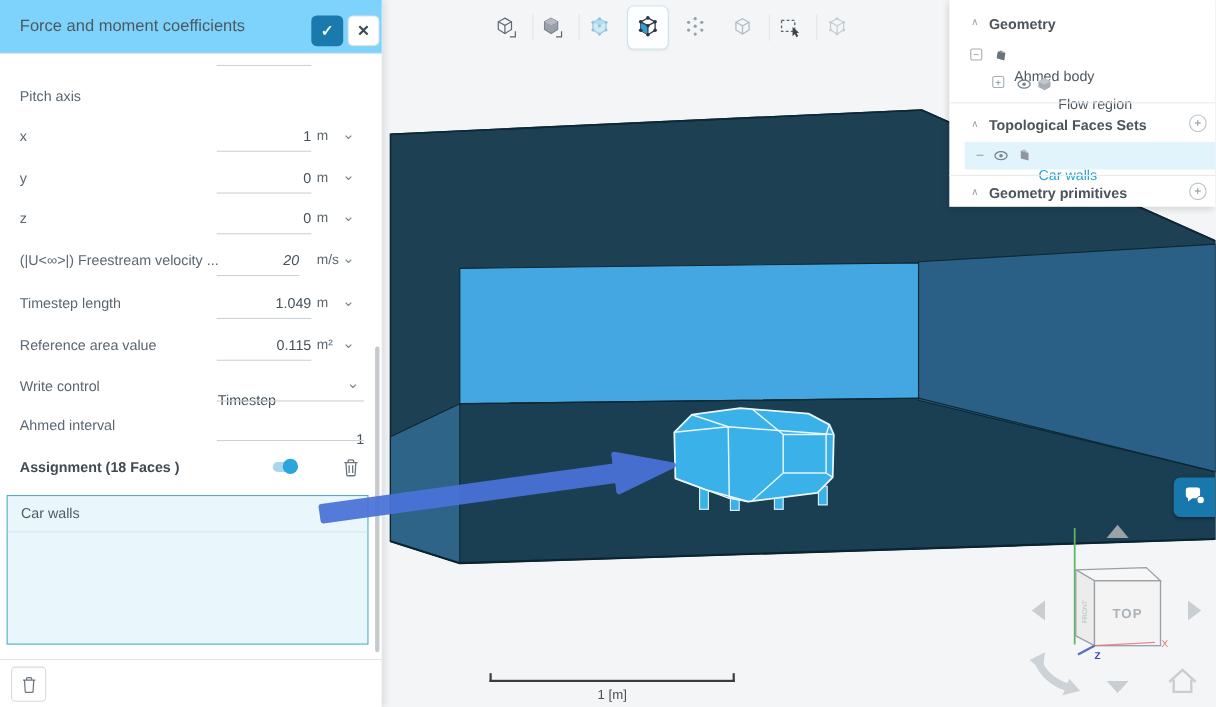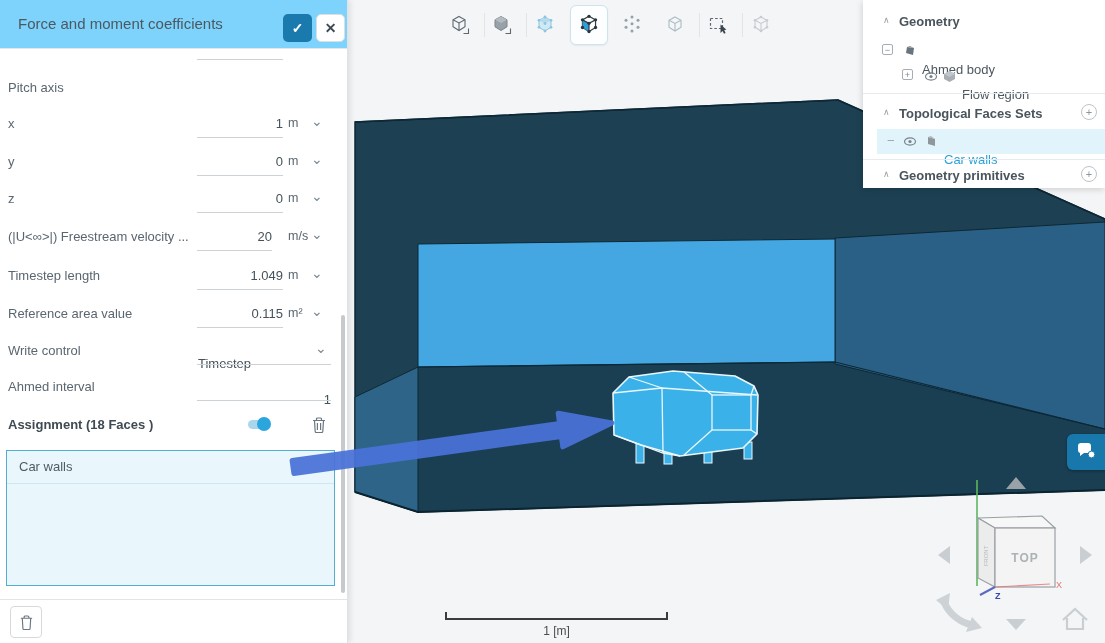--- a/index.html
+++ b/index.html
@@ -10,26 +10,26 @@
   
   #left-panel{position:absolute;left:0;top:0;width:347px;height:643px;background:#fff;
     border-right:1px solid #dfe3e5;box-shadow:2px 0 6px rgba(0,0,0,.10);z-index:30;}
   #lp-header{position:absolute;left:0;top:0;right:0;height:48px;background:#7dd3fc;border-bottom:1px solid #e4e7e9;z-index:5;}
   #lp-title{position:absolute;left:18px;top:15px;font-size:15px;color:#4c5860;}
   .hbtn{position:absolute;top:14px;width:29px;height:28px;border-radius:5px;display:flex;align-items:center;justify-content:center;font-size:14px;cursor:pointer;box-sizing:border-box;}
   #btn-apply{left:283px;background:#1a7aad;color:#fff;font-weight:bold;}
   #btn-close{left:316px;background:#fff;border:1px solid #dcdfe1;color:#3c4852;font-weight:bold;}
   #lp-body{position:absolute;left:0;top:48px;right:0;height:551px;overflow:hidden;}
   .frow{position:absolute;left:0;right:0;height:0;}
-  .flabel{position:absolute;left:8px;top:-8px;font-size:13px;color:#5a6670;white-space:nowrap;}
+  .flabel{position:absolute;left:18px;top:-8px;font-size:13px;color:#5a6670;white-space:nowrap;}
   .fvalue{position:absolute;left:197px;width:86px;top:-8px;text-align:right;font-size:13px;color:#45525a;}
   .fline{position:absolute;left:197px;width:86px;top:13px;border-bottom:1px solid #ccd2d6;}
   .funit{position:absolute;left:288px;top:-8px;font-size:12.5px;color:#5a6670;}
   .fchev{position:absolute;left:311px;top:-11px;font-size:14px;color:#7d8a93;}
-  .short .fvalue{width:75px;left:197px;}
+  .short .fvalue{width:75px;left:197px;font-style:italic;}
   .short .fline{width:75px;left:197px;}
   .wide  .fvalue{width:134px;margin-top:13px;}
   .wide  .fline{width:134px;}
   .selview{text-align:left !important;left:198px !important;color:#45525a;}
   .boldlbl{color:#3f4a52;font-weight:bold;}
   .toggle-track{position:absolute;left:248px;top:-5px;width:20px;height:9px;border-radius:5px;background:#a9d6ec;}
   .toggle-knob{position:absolute;left:257px;top:-8px;width:14px;height:14px;border-radius:50%;background:#2ba5dd;}
   .rowicon{position:absolute;top:-9px;}
   #assign-box{position:absolute;left:6px;top:402px;width:329px;height:136px;background:#e9f7fc;
     border:1px solid #52adce;box-sizing:border-box;}

